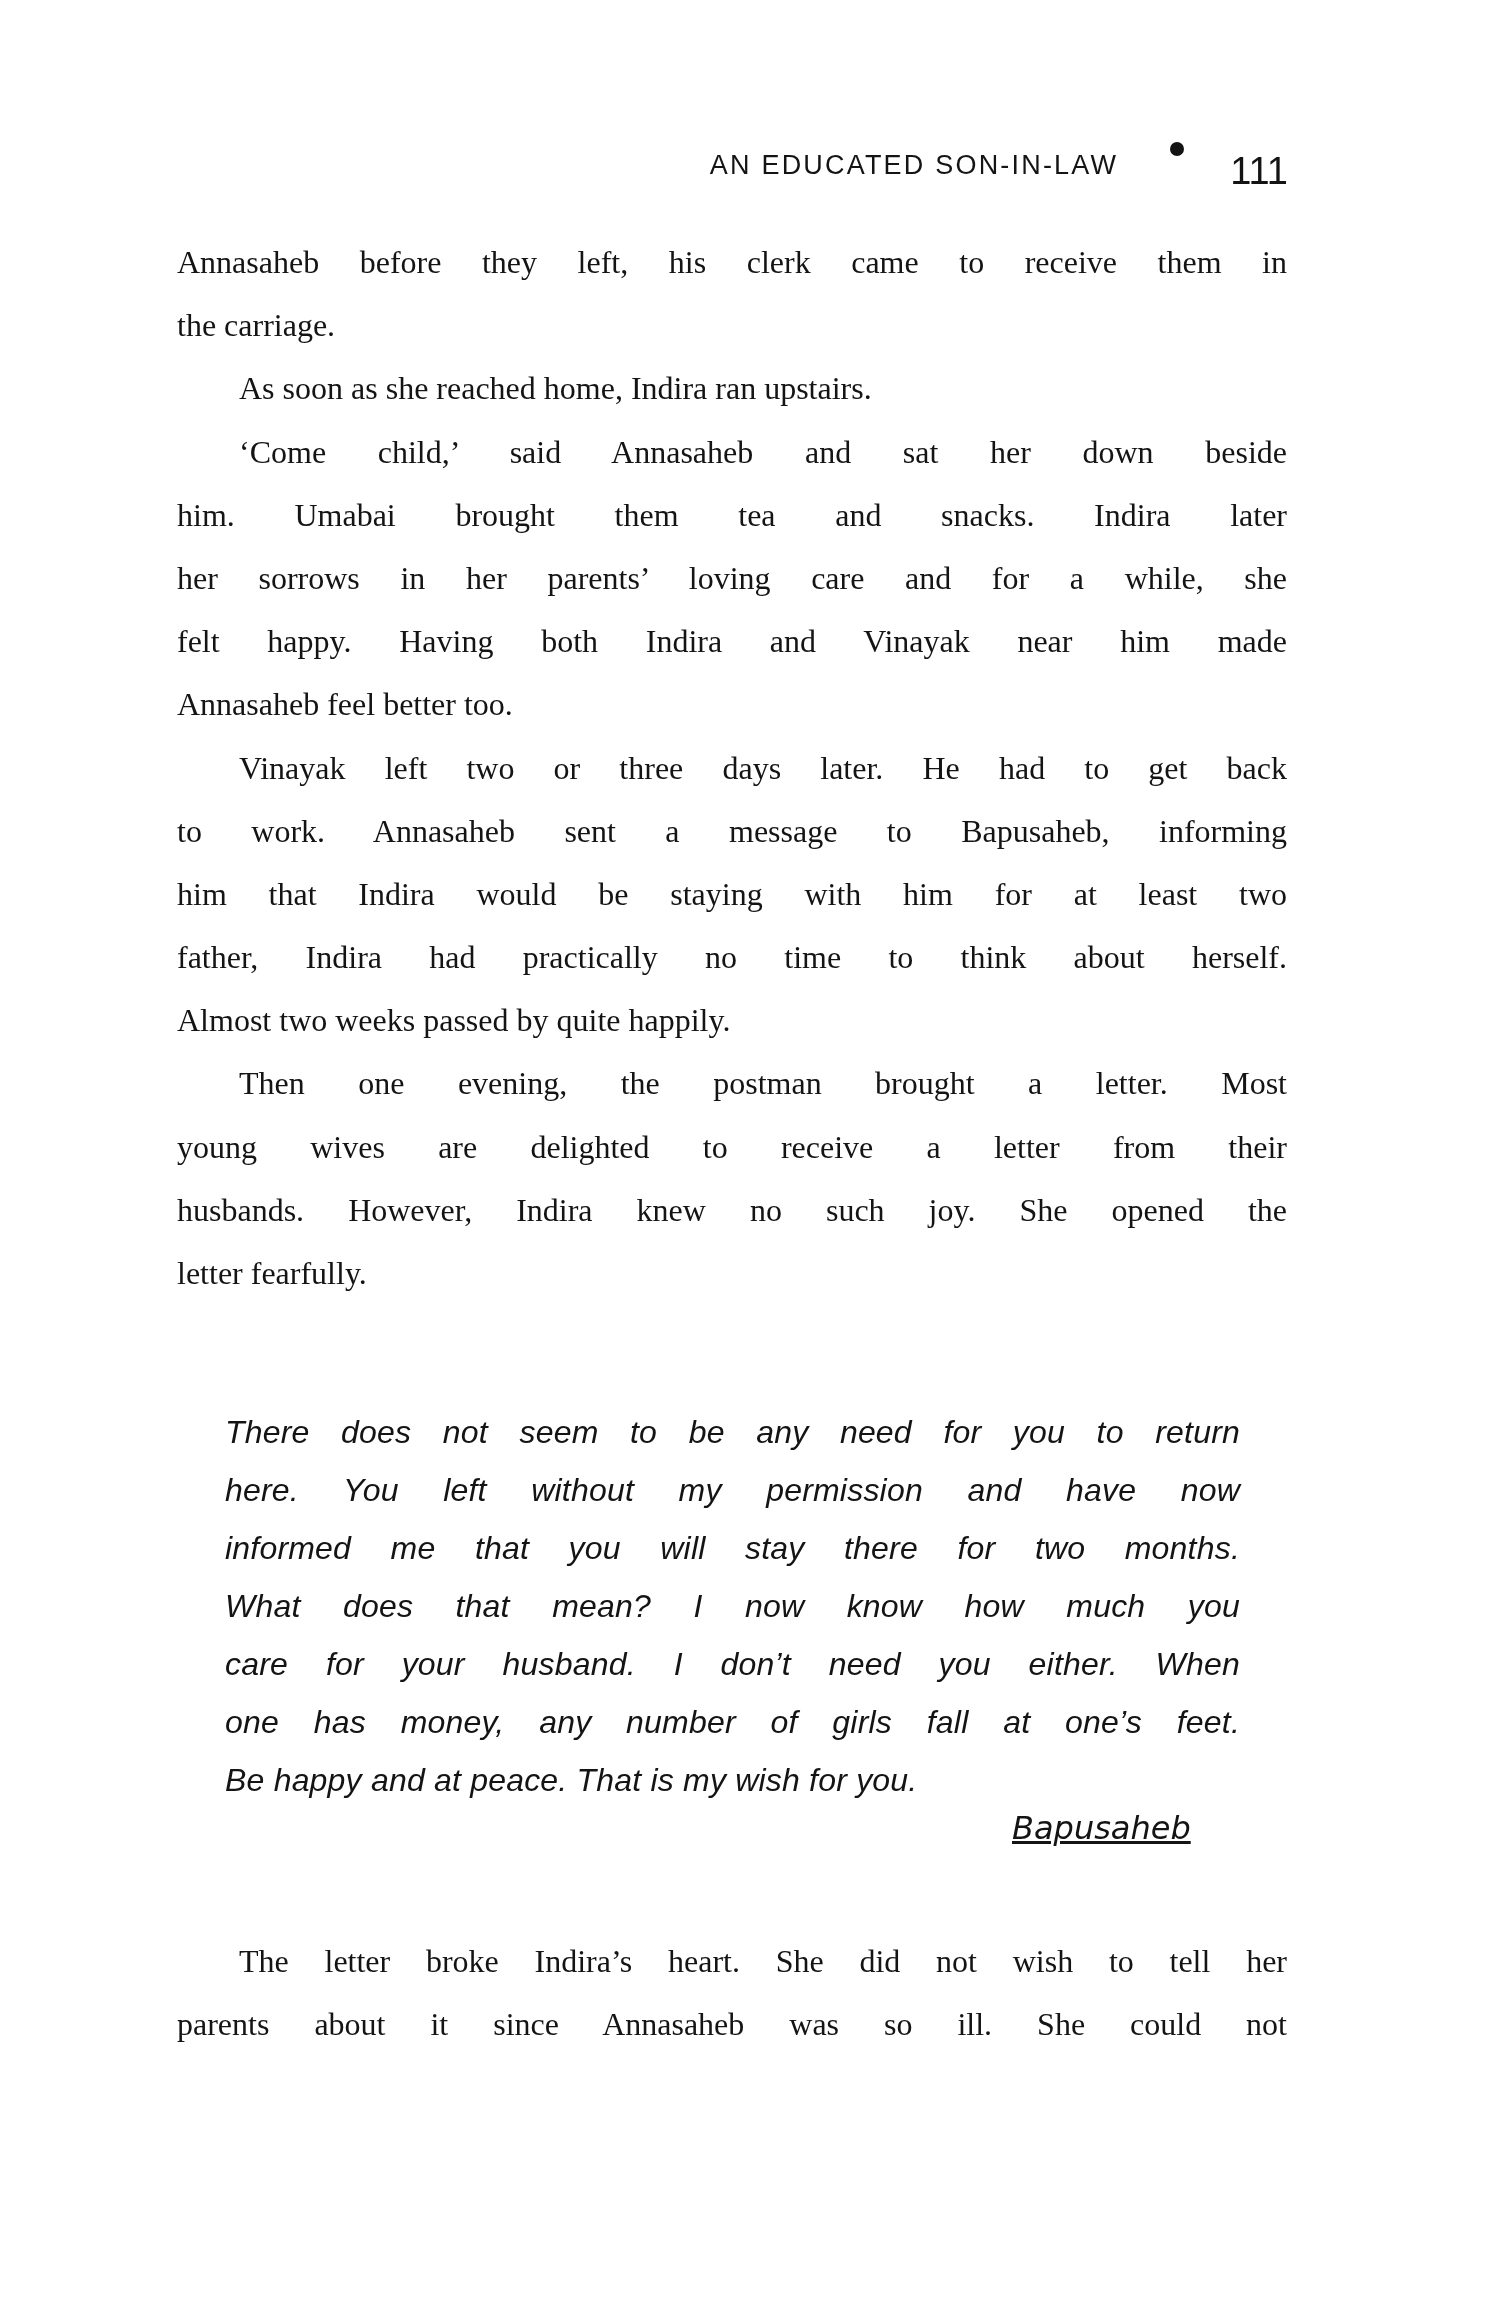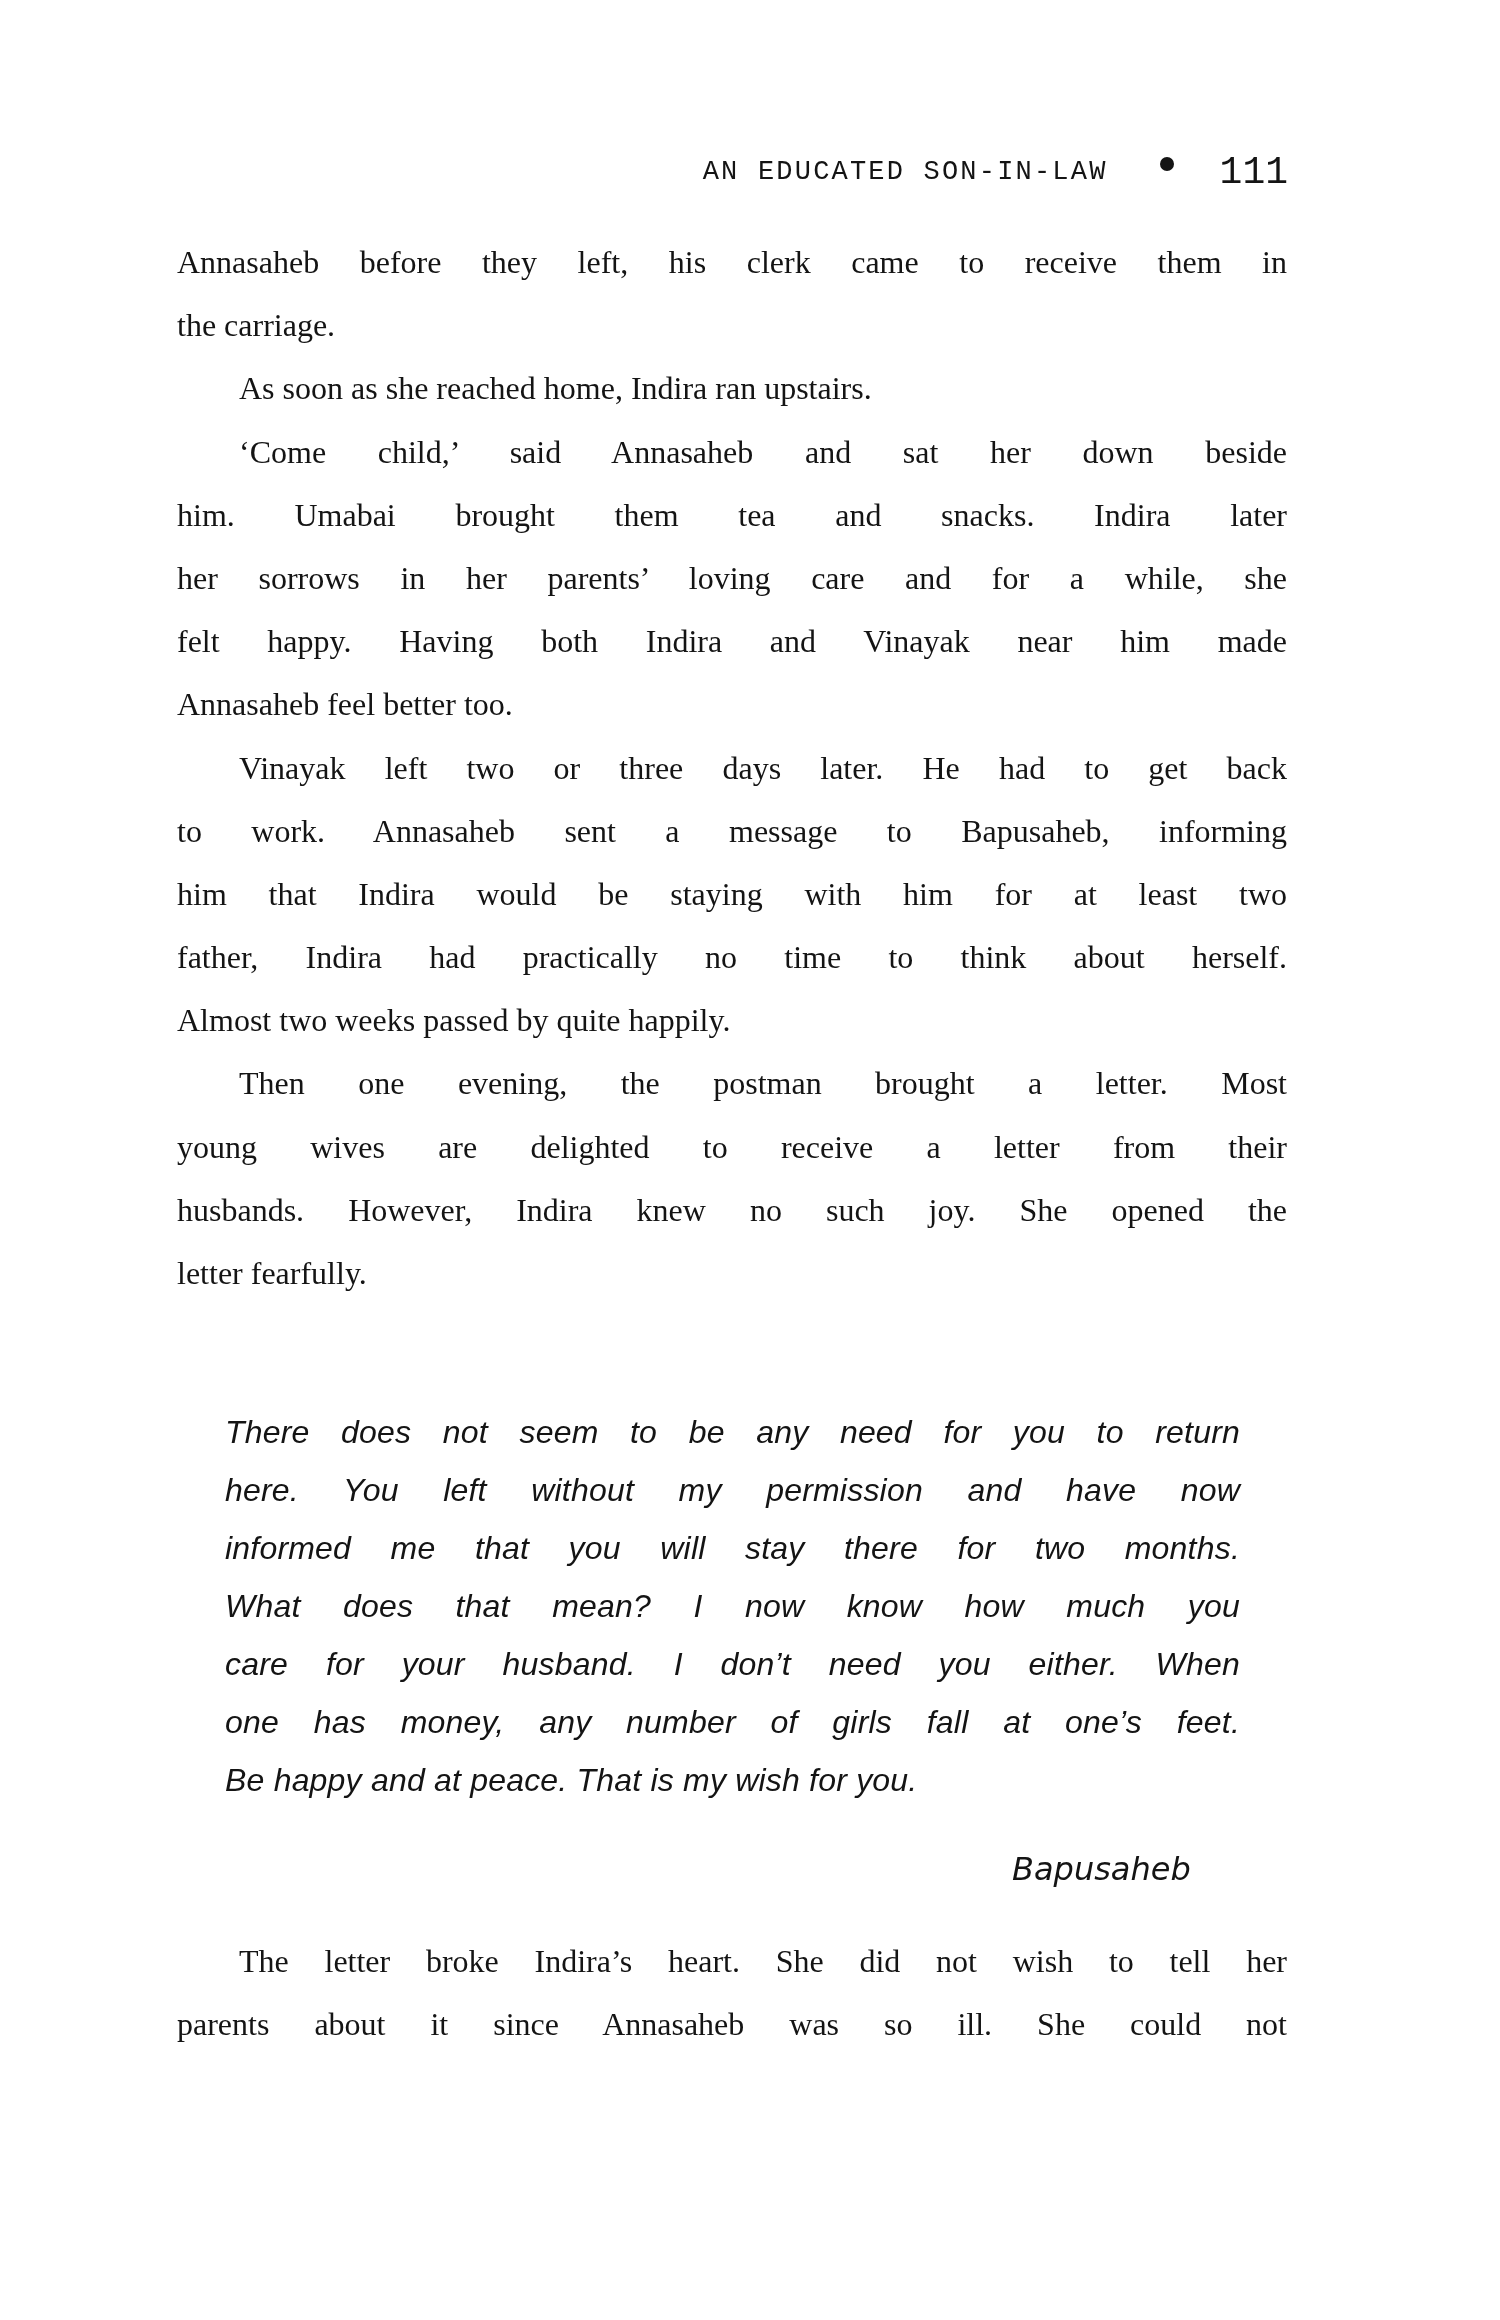--- a/index.html
+++ b/index.html
@@ -22,23 +22,23 @@
       background: #ffffff;
     }
     
     .running-header {
       position: absolute;
       top: 150px;
       left: 560px;
       width: 728px;
       height: 44px;
       display: flex;
-      align-items: center;
+      align-items: flex-start;
       justify-content: flex-end;
-      font-family: Liberation Mono, monospace;
+      font-family: Liberation Sans, sans-serif;
     }
     .running-title {
       font-size: 27px;
       letter-spacing: 2.2px;
       text-transform: uppercase;
       font-variant: small-caps;
     }
     .header-bullet {
       display: inline-block;
       width: 14px;
@@ -91,26 +91,27 @@
       font-size: 32px;
       letter-spacing: 0.2px;
     }
     .letter .line {
       height: 58px;
       line-height: 58px;
     }
     .signature {
       position: absolute;
       left: 1012px;
-      top: 1840px;
+      top: 1799px;
       font-family: "DejaVu Sans", sans-serif;
       font-style: oblique;
       font-size: 32px;
       height: 58px;
       line-height: 58px;
+      text-decoration: underline;
     }
   </style>
 </head>
 <body>
 
 <div class="page">
 
   <div class="running-header">
     <span class="running-title">An Educated Son-in-Law</span>
     <span class="header-bullet"></span>

